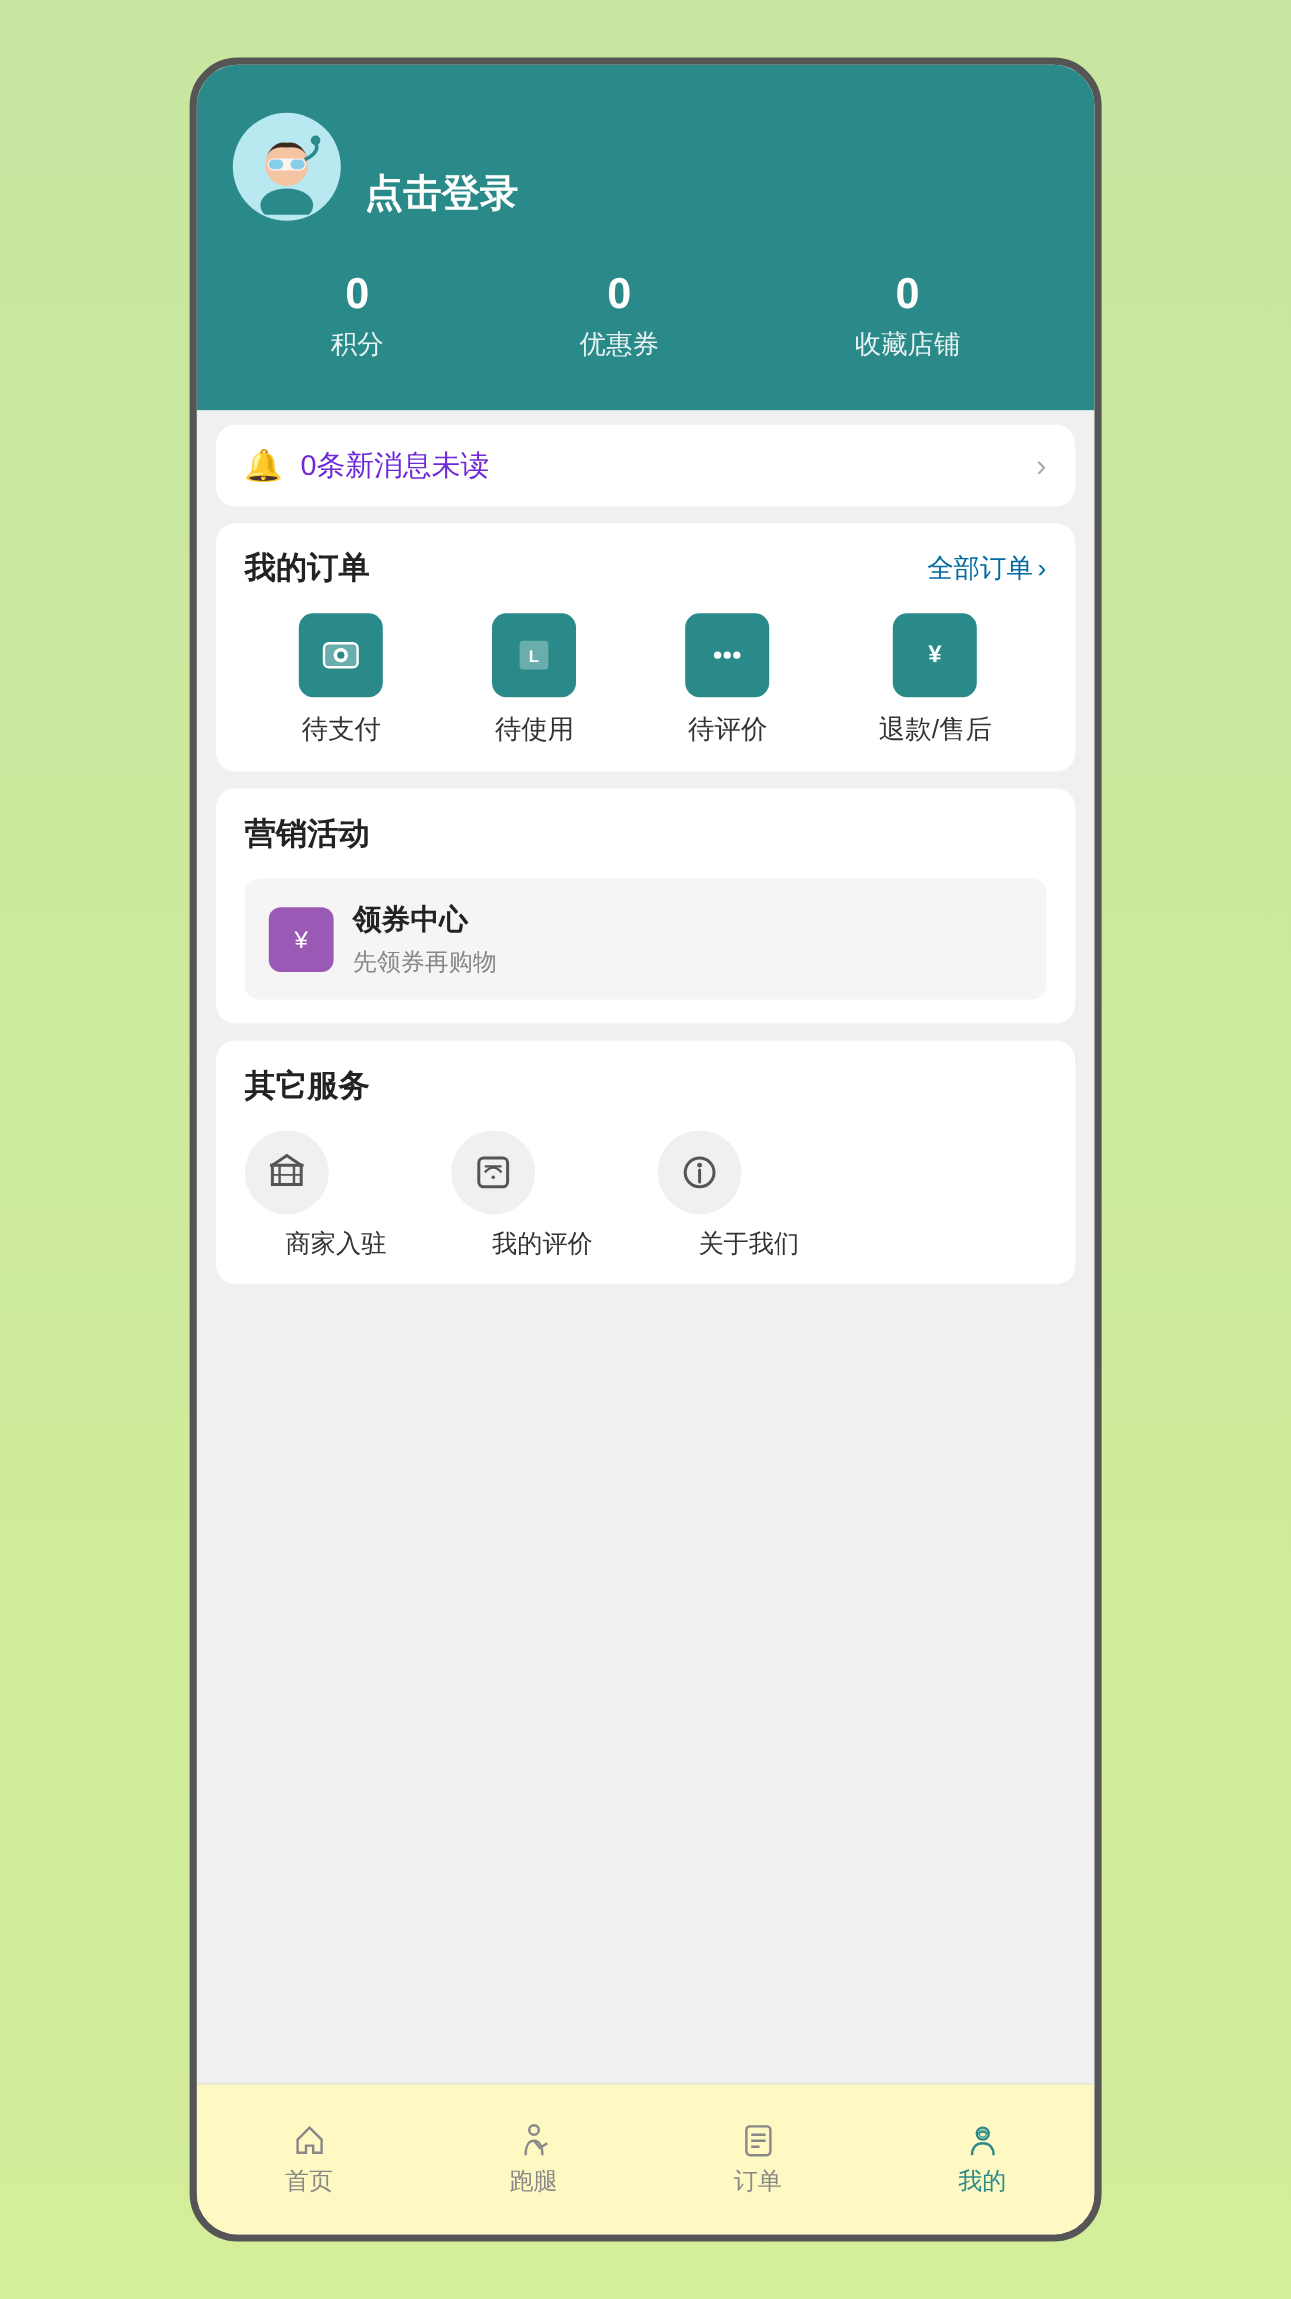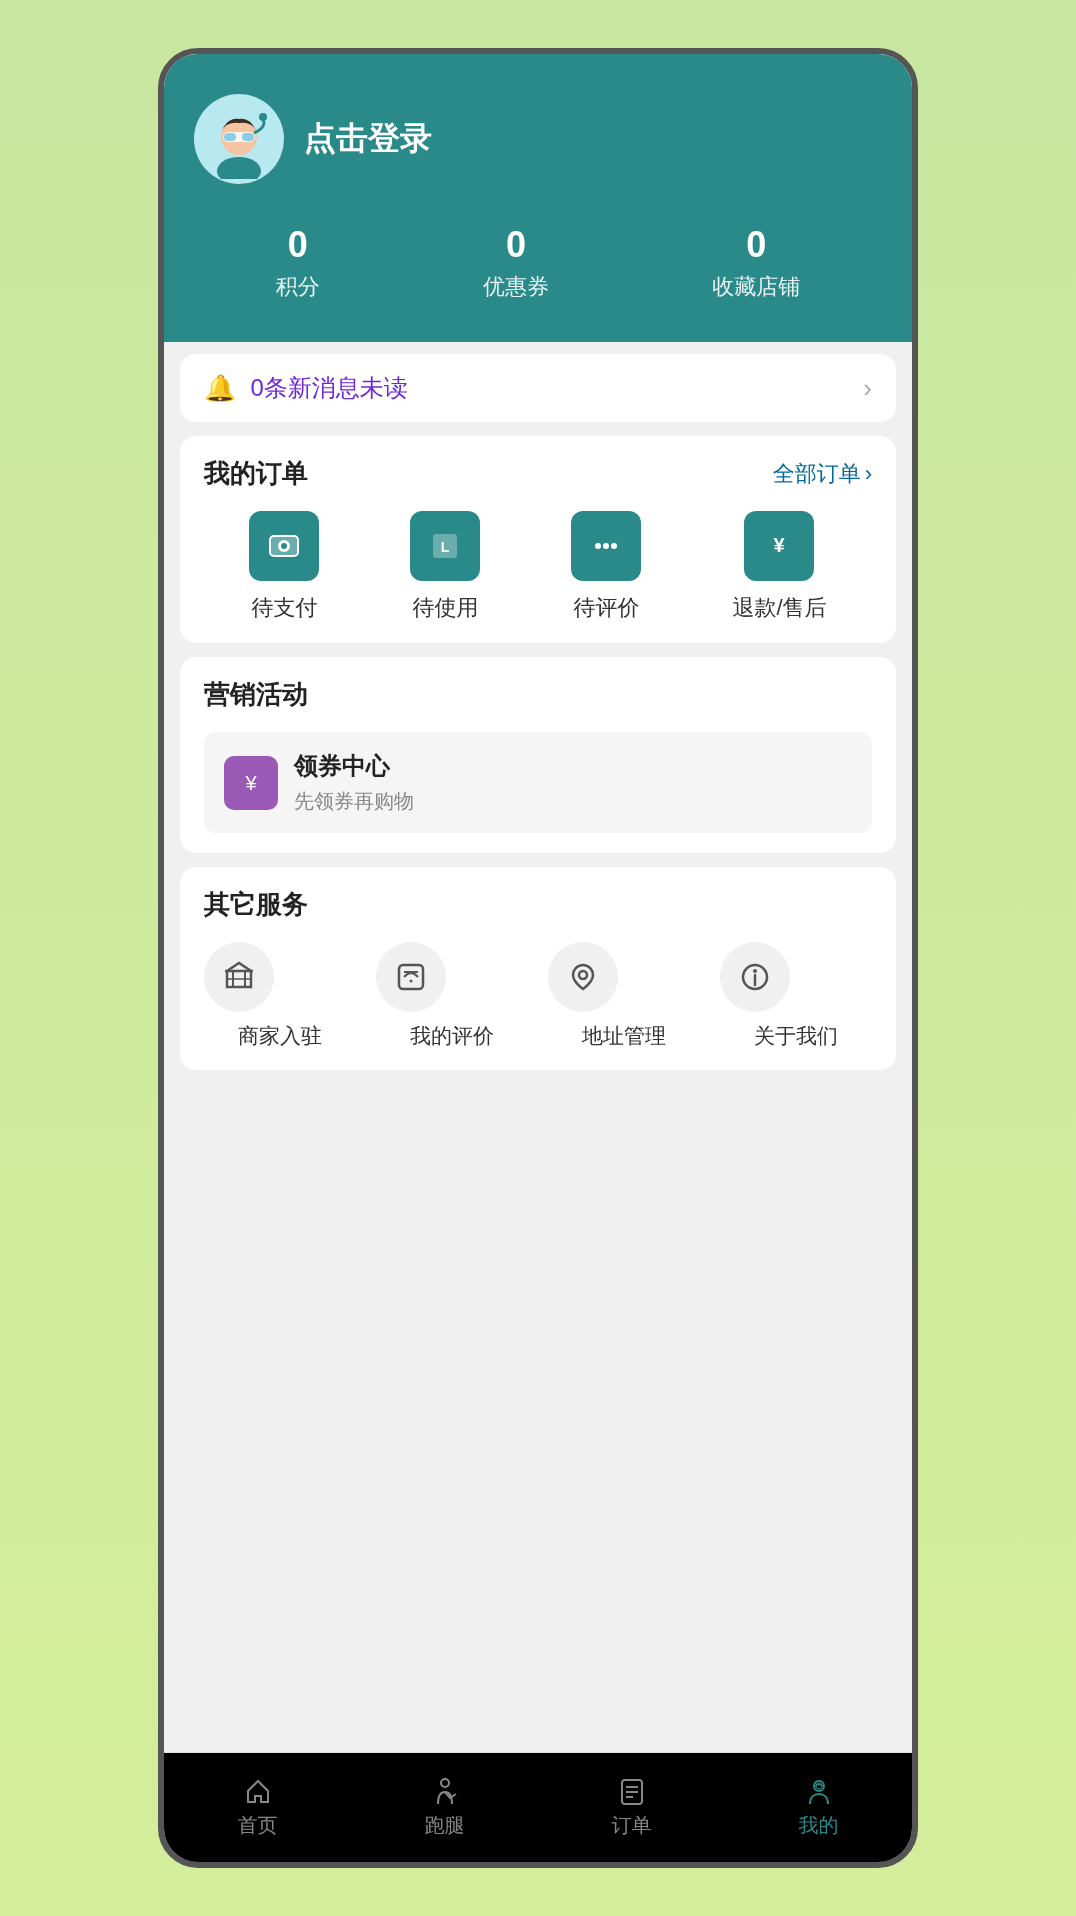--- a/index.html
+++ b/index.html
@@ -24,21 +24,21 @@
       position: relative;
     }
     
     .header {
       background: #2a8a8a;
       padding: 40px 30px 30px 30px;
       flex-shrink: 0;
     }
     .profile-row {
       display: flex;
-      align-items: center;
+      align-items: flex-end;
       gap: 20px;
       margin-bottom: 30px;
     }
     .avatar {
       width: 90px;
       height: 90px;
       border-radius: 50%;
       background: #b8e8f0;
       overflow: hidden;
       flex-shrink: 0;
@@ -215,22 +215,22 @@
       font-size: 30px;
       color: #555;
     }
     .service-label {
       font-size: 21px;
       color: #333;
       text-align: center;
     }
     
     .bottom-nav {
-      background: #000000;
-      height: 110px;
+      background: #fef9c3;
+      height: 126px;
       display: flex;
       border-top: 1px solid #e0e0e0;
       flex-shrink: 0;
     }
     .nav-item {
       flex: 1;
       display: flex;
       flex-direction: column;
       align-items: center;
       justify-content: center;
@@ -398,29 +398,20 @@
               <rect x="6" y="6" width="24" height="24" rx="4" fill="none" stroke="#555" stroke-width="2.5"></rect>
               <path d="M11 18 Q18 10 25 18" fill="none" stroke="#555" stroke-width="2"></path>
               <circle cx="18" cy="22" r="1.5" fill="#555"></circle>
               <line x1="11" y1="13" x2="25" y2="13" stroke="#555" stroke-width="2"></line>
             </svg>
           </div>
           <span class="service-label">我的评价</span>
         </div>
 
 
-        <div class="service-item">
-          <div class="service-icon-circle">
-            <svg width="36" height="36" viewBox="0 0 36 36">
-              <path d="M18 6 C12 6 8 11 8 16 C8 23 18 30 18 30 C18 30 28 23 28 16 C28 11 24 6 18 6 Z" fill="none" stroke="#555" stroke-width="2.5"></path>
-              <circle cx="18" cy="16" r="4" fill="none" stroke="#555" stroke-width="2.5"></circle>
-            </svg>
-          </div>
-          <span class="service-label">地址管理</span>
-        </div>
 
         <div class="service-item">
           <div class="service-icon-circle">
             <svg width="36" height="36" viewBox="0 0 36 36">
               <circle cx="18" cy="18" r="12" fill="none" stroke="#555" stroke-width="2.5"></circle>
               <circle cx="18" cy="12" r="2" fill="#555"></circle>
               <line x1="18" y1="16" x2="18" y2="26" stroke="#555" stroke-width="2.5" stroke-linecap="round"></line>
             </svg>
           </div>
           <span class="service-label">关于我们</span>

